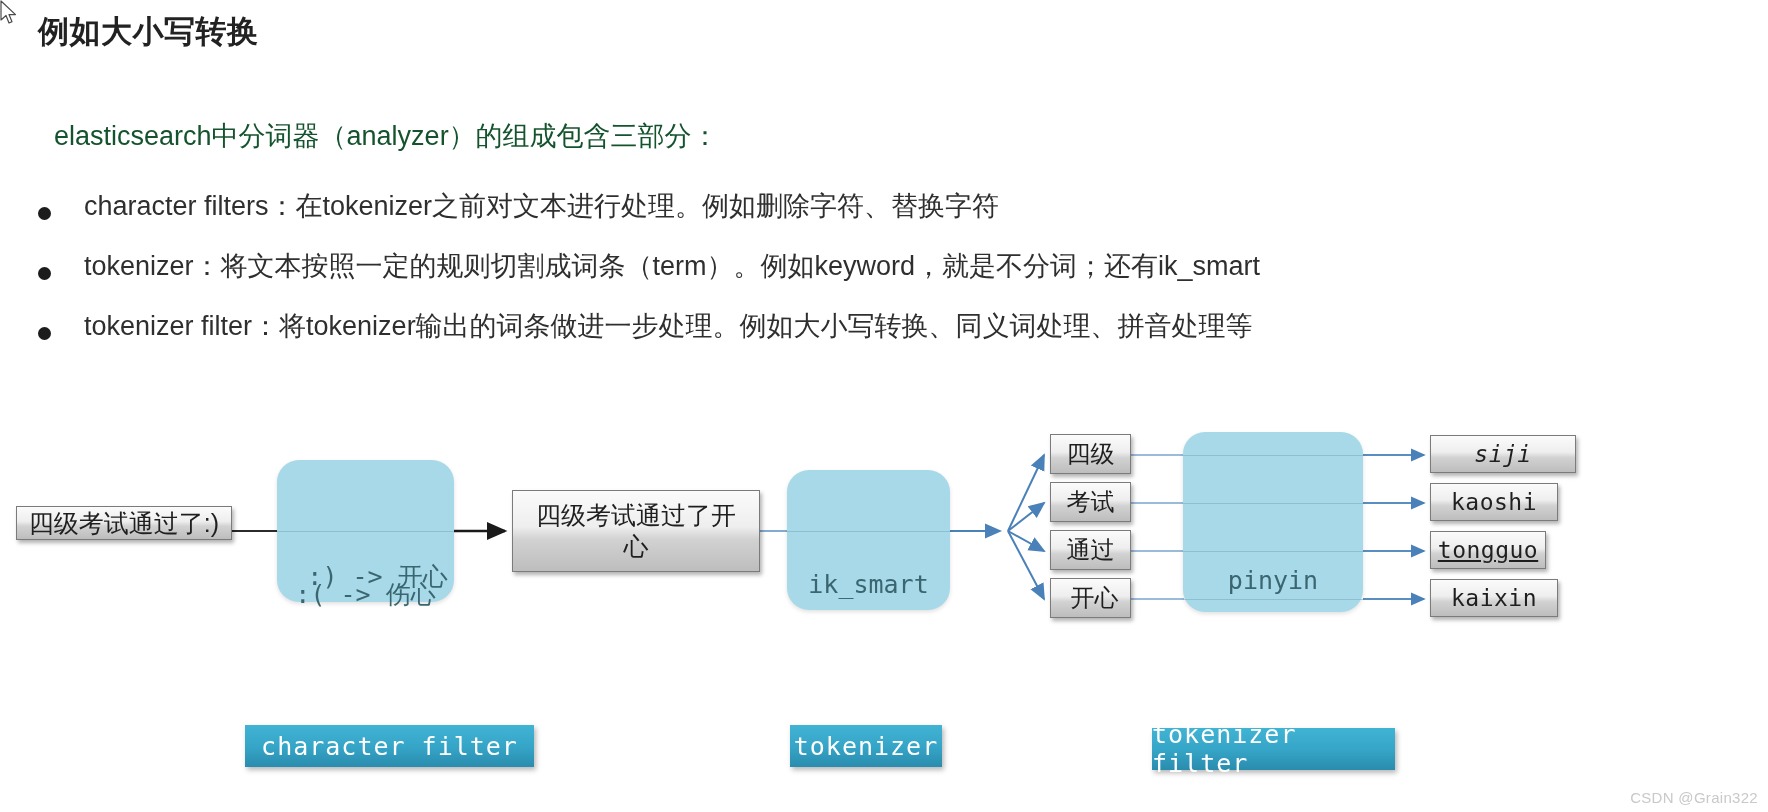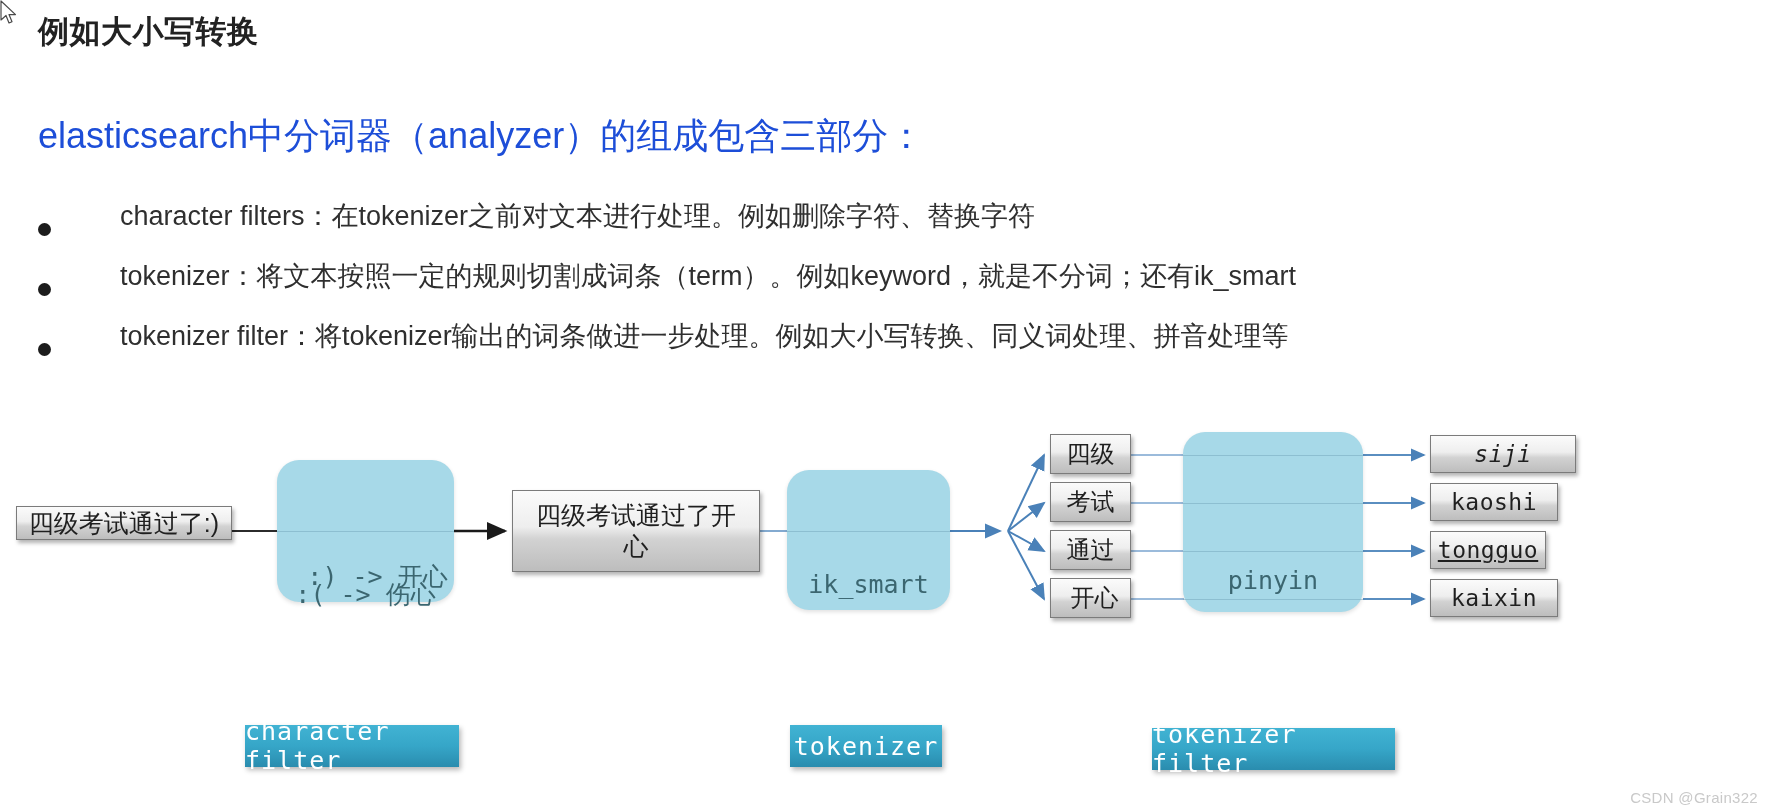--- a/index.html
+++ b/index.html
@@ -23,38 +23,37 @@
     left: 38px;
     top: 10px;
     font-size: 31px;
     font-weight: bold;
     letter-spacing: 0.5px;
     color: #222222;
     line-height: 44px;
   }
   .intro-line {
     position: absolute;
-    left: 38px;
+    left: 54px;
     top: 116px;
-    font-size: 36px;
+    font-size: 27px;
     line-height: 40px;
-    color: #1d4ed8;
+    color: #14532d;
     white-space: nowrap;
   }
   .bullet-list {
     position: absolute;
     left: 38px;
     top: 176px;
     width: 1690px;
   }
   .bullet-row {
     display: flex;
-    align-items: flex-end;
+    align-items: center;
     height: 60px;
-    gap: 36px;
   }
   .bullet-dot {
     width: 13px;
     height: 13px;
     border-radius: 50%;
     background: #1c1c1c;
     margin-top: 14px;
     margin-right: 33px;
     flex: 0 0 auto;
   }
@@ -220,21 +219,21 @@
   <div class="gbox gbox-cn" style="left:16px; top:506px; width:216px; height:34px;">
     <span>四级考试通过了:)</span>
   </div>
 
   <div class="bbox" style="left:277px; top:460px; width:177px; height:142px;">
     <div class="bbox-line" style="top:71px;"></div>
     <div class="bbox-text" style="top:100px;padding-left:24px;">:) -&gt; 开心</div>
     <div class="bbox-text" style="top:118px;">:( -&gt; 伤心</div>
   </div>
 
-  <div class="chip" style="left:245px; top:725px; width:214px; height:42px;">
+  <div class="chip" style="left:245px; top:725px; width:289px; height:42px;">
     <span>character filter</span>
   </div>
 
   <div class="gbox gbox-cn" style="left:512px; top:490px; width:248px; height:82px;">
     <span style="padding:0 12px;">四级考试通过了开心</span>
   </div>
 
   <div class="bbox" style="left:787px; top:470px; width:163px; height:140px;">
     <div class="bbox-line" style="top:61px;"></div>
     <div class="bbox-text" style="top:98px;">ik_smart</div>

